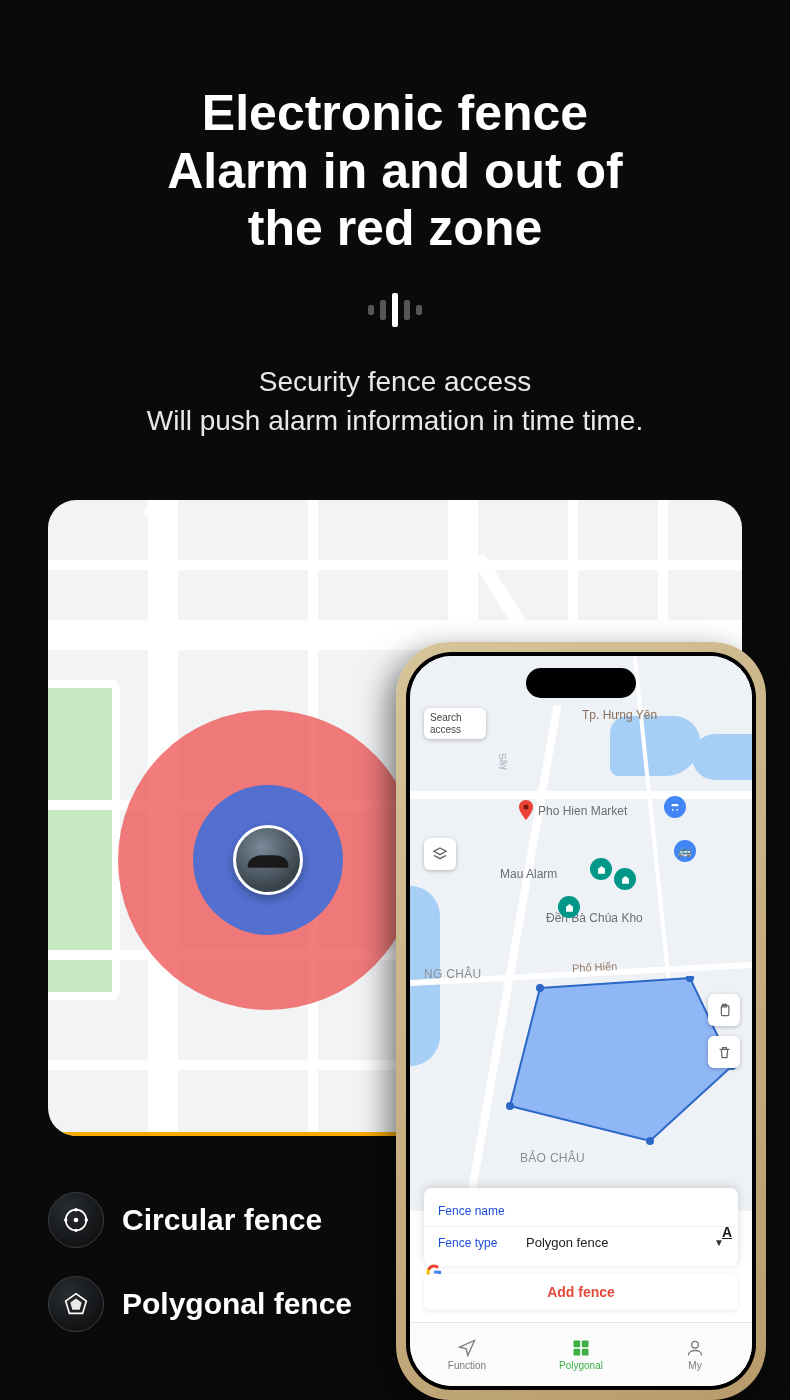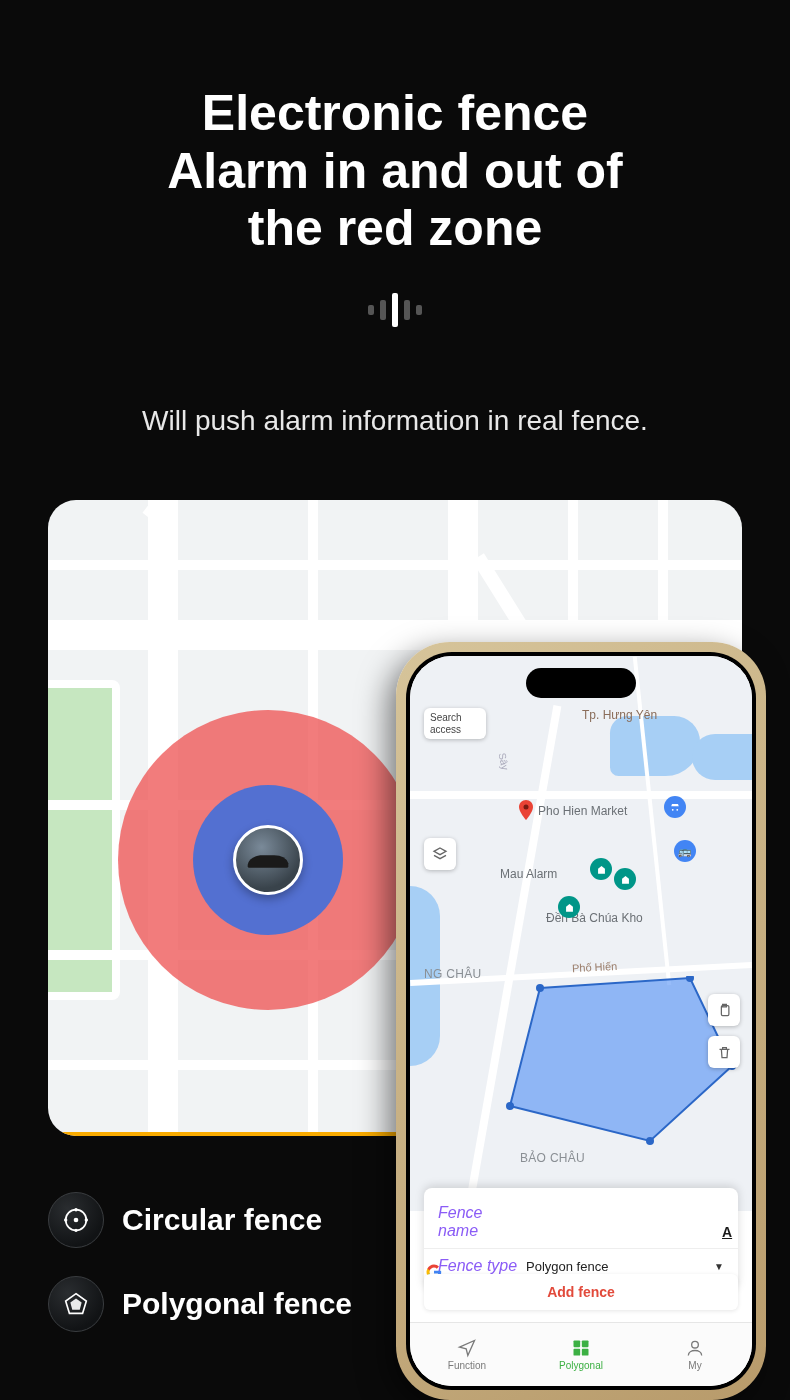--- a/index.html
+++ b/index.html
@@ -218,21 +218,21 @@
     border-radius: 8px;
     box-shadow: 0 -2px 10px rgba(0,0,0,0.15);
     padding: 8px 0;
   }
   .form-row {
     display: flex; align-items: center;
     padding: 8px 14px;
     font-size: 13px;
   }
   .form-row + .form-row { border-top: 1px solid #eee; }
-  .form-label { color: #8b5cf6; width: 88px; font-size:16px;font-style:italic; }
+  .form-label { color: #1d4ed8; width: 88px; font-size:12px; }
   .form-value { color: #222; flex:1; }
   .form-caret { color: #333; font-size: 10px; }
   .g-logo {
     position:absolute;
     left:14px; bottom:104px;
     width:20px; height:20px;
     display:flex; align-items:center; justify-content:center;
   }
 
   .add-fence {
@@ -288,22 +288,22 @@
 
 <div class="audio-bars">
   <span style="height:10px"></span>
   <span style="height:20px"></span>
   <span class="active" style="height:34px"></span>
   <span style="height:20px"></span>
   <span style="height:10px"></span>
 </div>
 
 <p class="subtitle">
-  <br>
-  <span>Will push alarm information in real fence.</span>
+  <span>Security fence access</span><br>
+  <span>Will push alarm information in time time.</span>
 </p>
 
 <div class="big-map">
   <div class="park"></div>
   <div class="roads">
     <div class="main-h" style="top:120px"></div>
     <div class="main-v" style="left:100px"></div>
     <div class="main-v" style="left:400px"></div>
     <div class="thin-v" style="left:260px"></div>
     <div class="thin-v" style="left:520px"></div>

